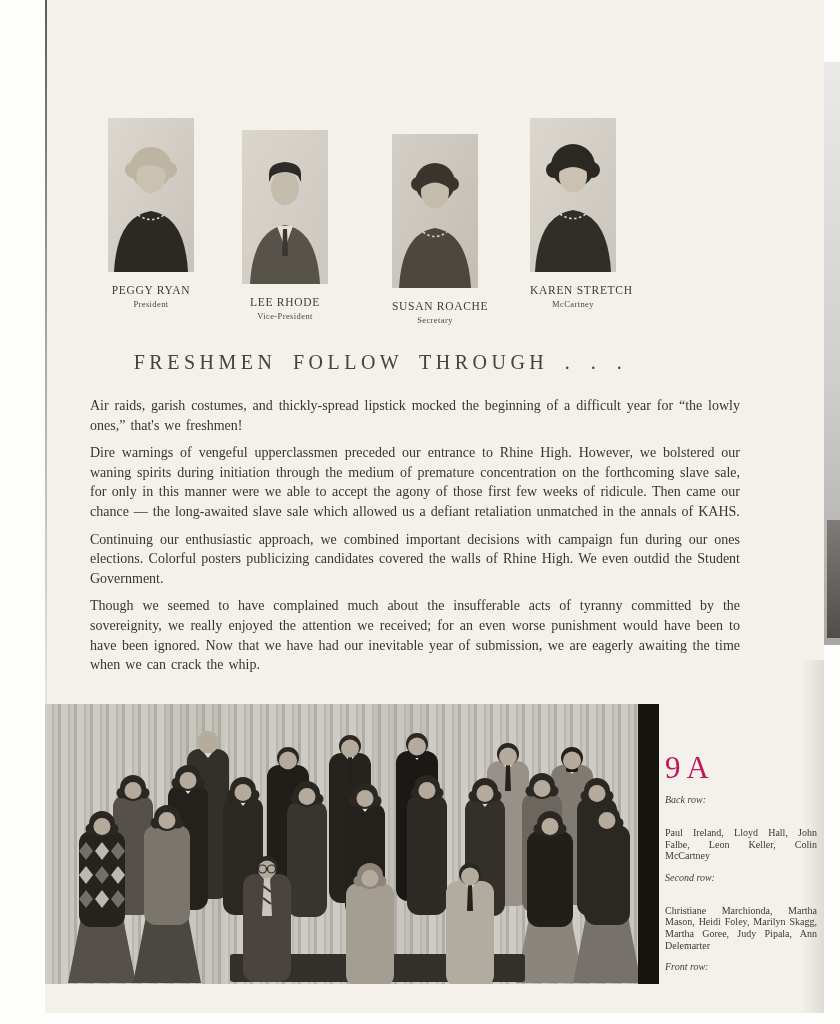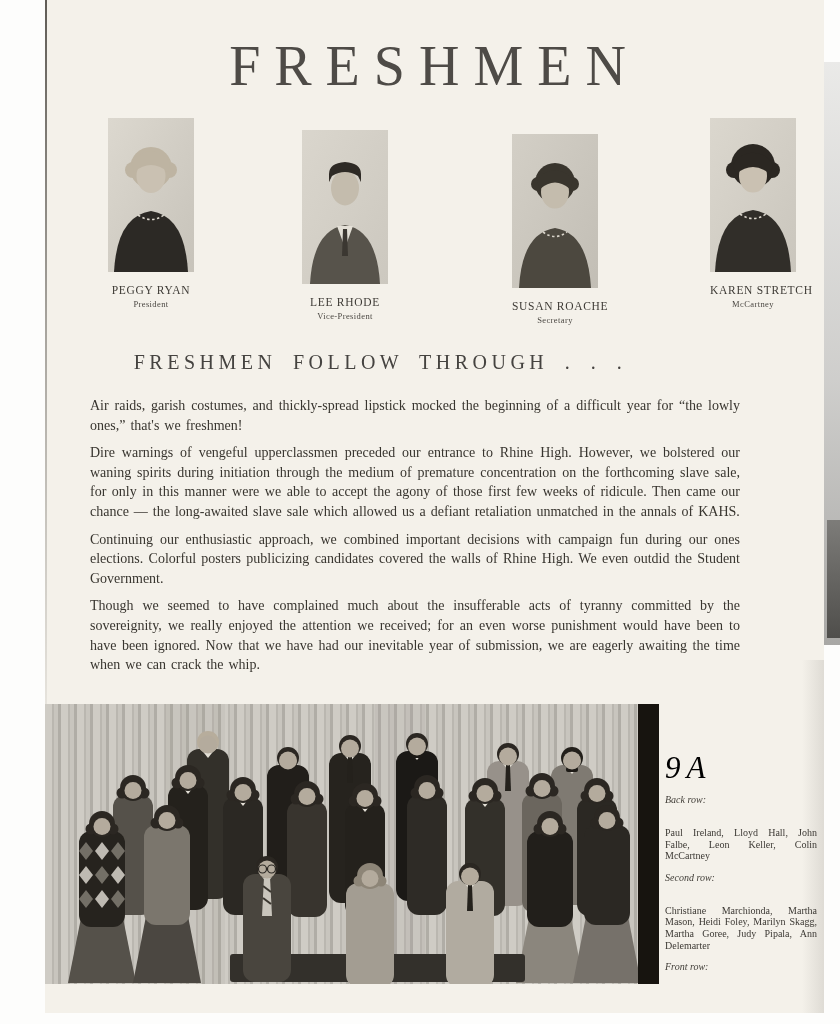--- a/index.html
+++ b/index.html
@@ -36,21 +36,21 @@
   }
 
   
   .page-title{
     position:absolute;top:36px;left:0;width:100%;
     text-align:center;font-size:56px;line-height:60px;font-weight:400;
     letter-spacing:14px;color:#4e4b47;margin:0;
   }
 
   
-  .officers{position:absolute;left:63px;top:118px;display:flex;gap:96px;}
+  .officers{position:absolute;left:63px;top:118px;display:flex;gap:36px;}
   .officer{width:86px;text-align:center;}
   .portrait{width:86px;height:154px;overflow:hidden;}
   .portrait svg{display:block;}
   .officer-name{
     margin-top:12px;font-size:11.5px;letter-spacing:.7px;
     color:#3e3b36;white-space:nowrap;
   }
   .officer-role{margin-top:3px;font-size:8.5px;color:#4a4742;letter-spacing:.4px;}
 
   
@@ -64,35 +64,34 @@
     font-size:14px;line-height:19.6px;text-align:justify;
     color:#38352f;word-spacing:1.5px;
   }
   .article p{margin:0 0 8px 0;}
 
   
   .class-photo{position:absolute;left:0;top:704px;width:593px;height:280px;background:#c6c3bc;}
   .photo-divider-bar{position:absolute;left:593px;top:704px;width:21px;height:280px;background:#17140f;}
 
   .caption-col{position:absolute;left:620px;top:752px;width:152px;color:#3c3934;}
-  .class-label{font-size:31px;line-height:32px;letter-spacing:6px;color:#000000;font-style:italic;}
+  .class-label{font-size:31px;line-height:32px;letter-spacing:6px;color:#be185d;}
   .row-group{margin-top:10px;}
   .row-group:first-of-type{margin-top:14px;}
   .row-label{font-style:italic;font-size:10px;line-height:12px;margin-bottom:2px;color:#403d37;}
   .row-names{font-size:10px;line-height:11.6px;text-align:justify;word-spacing:1px;color:#3c3934;margin-top:21px;}
 </style>
 </head>
 <body>
 
 <div class="canvas">
   <div class="page" style="background: rgb(244, 241, 234);">
     <div class="page-left-line"></div>
     <div class="page-curve-shadow"></div>
 
-    <h1 class="page-title" style="color: rgb(78, 75, 71);">FRESHMEN</h1>
 
     <div class="officers">
 
       <figure class="officer" style="margin:0">
         <div class="portrait">
           <svg viewBox="0 0 86 154" width="86" height="154" role="img">
             <defs>
                 <linearGradient id="bg1" x1="0" y1="0" x2="1" y2="1">
               <stop offset="0" stop-color="#dcd8cf"></stop>
                   <stop offset="1" stop-color="#c7c3ba"></stop>

